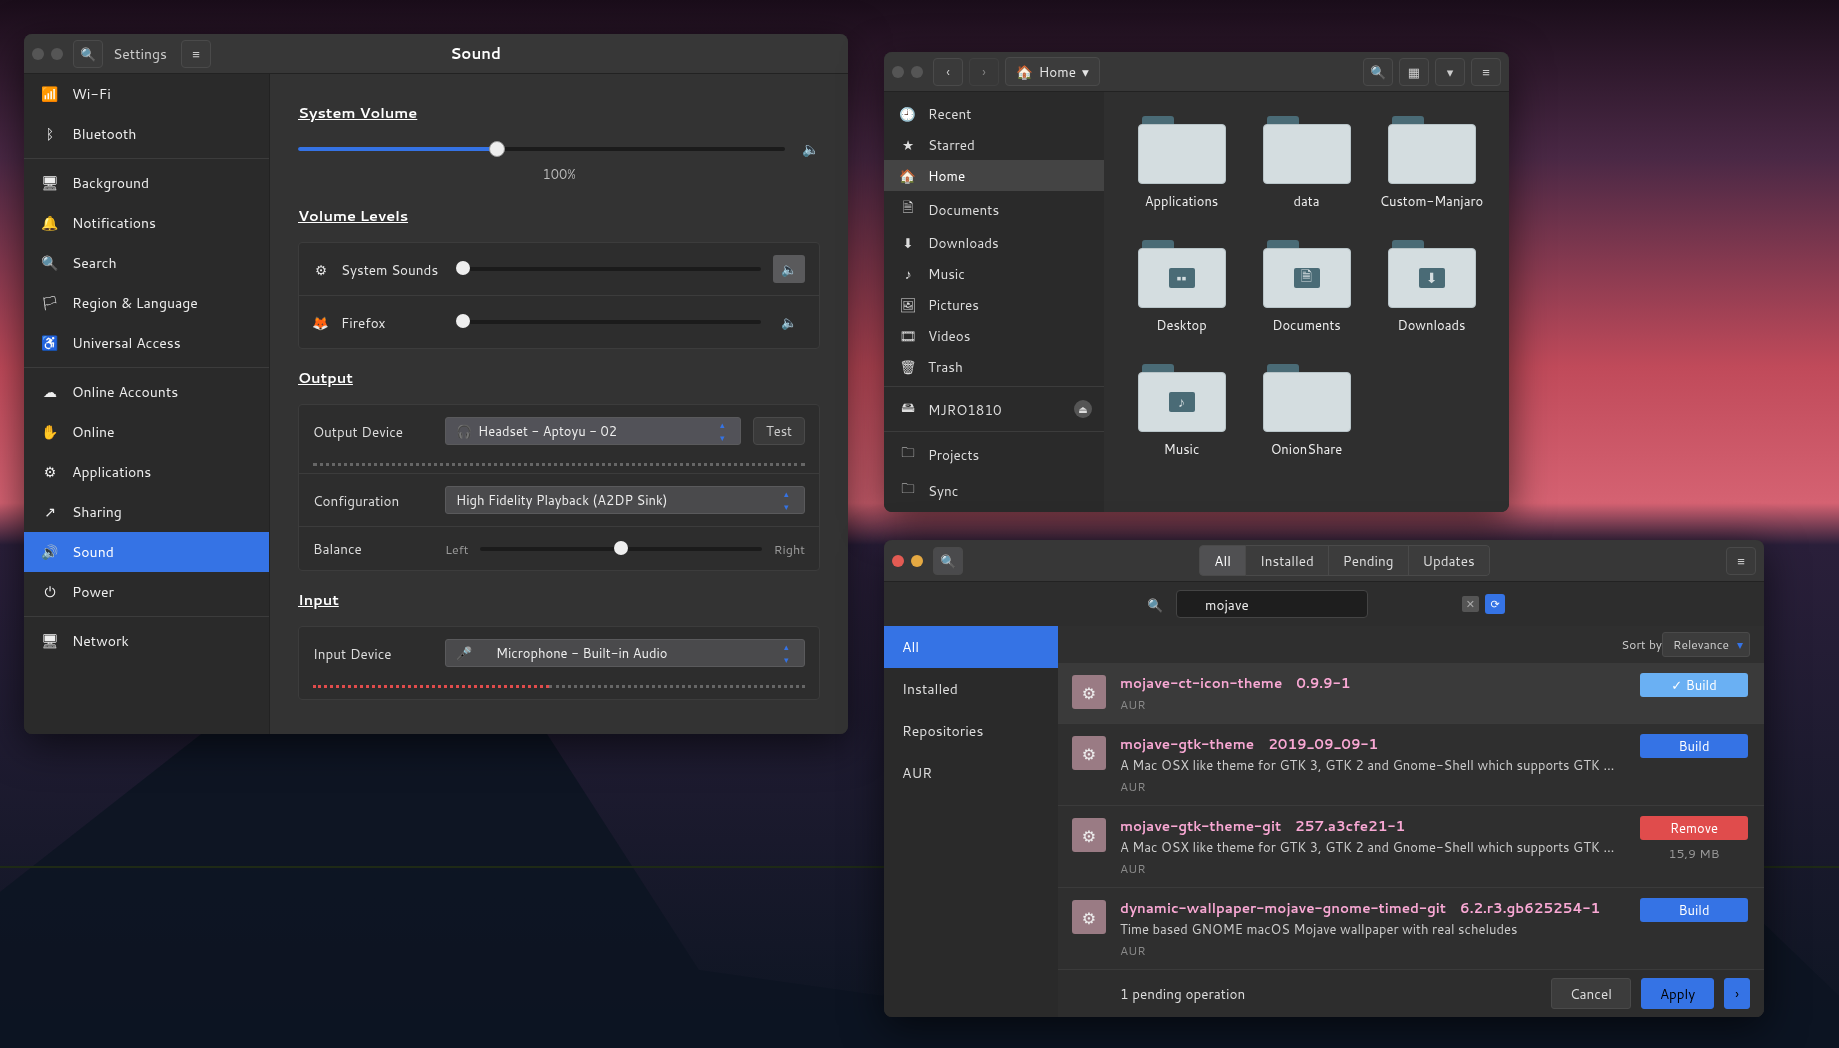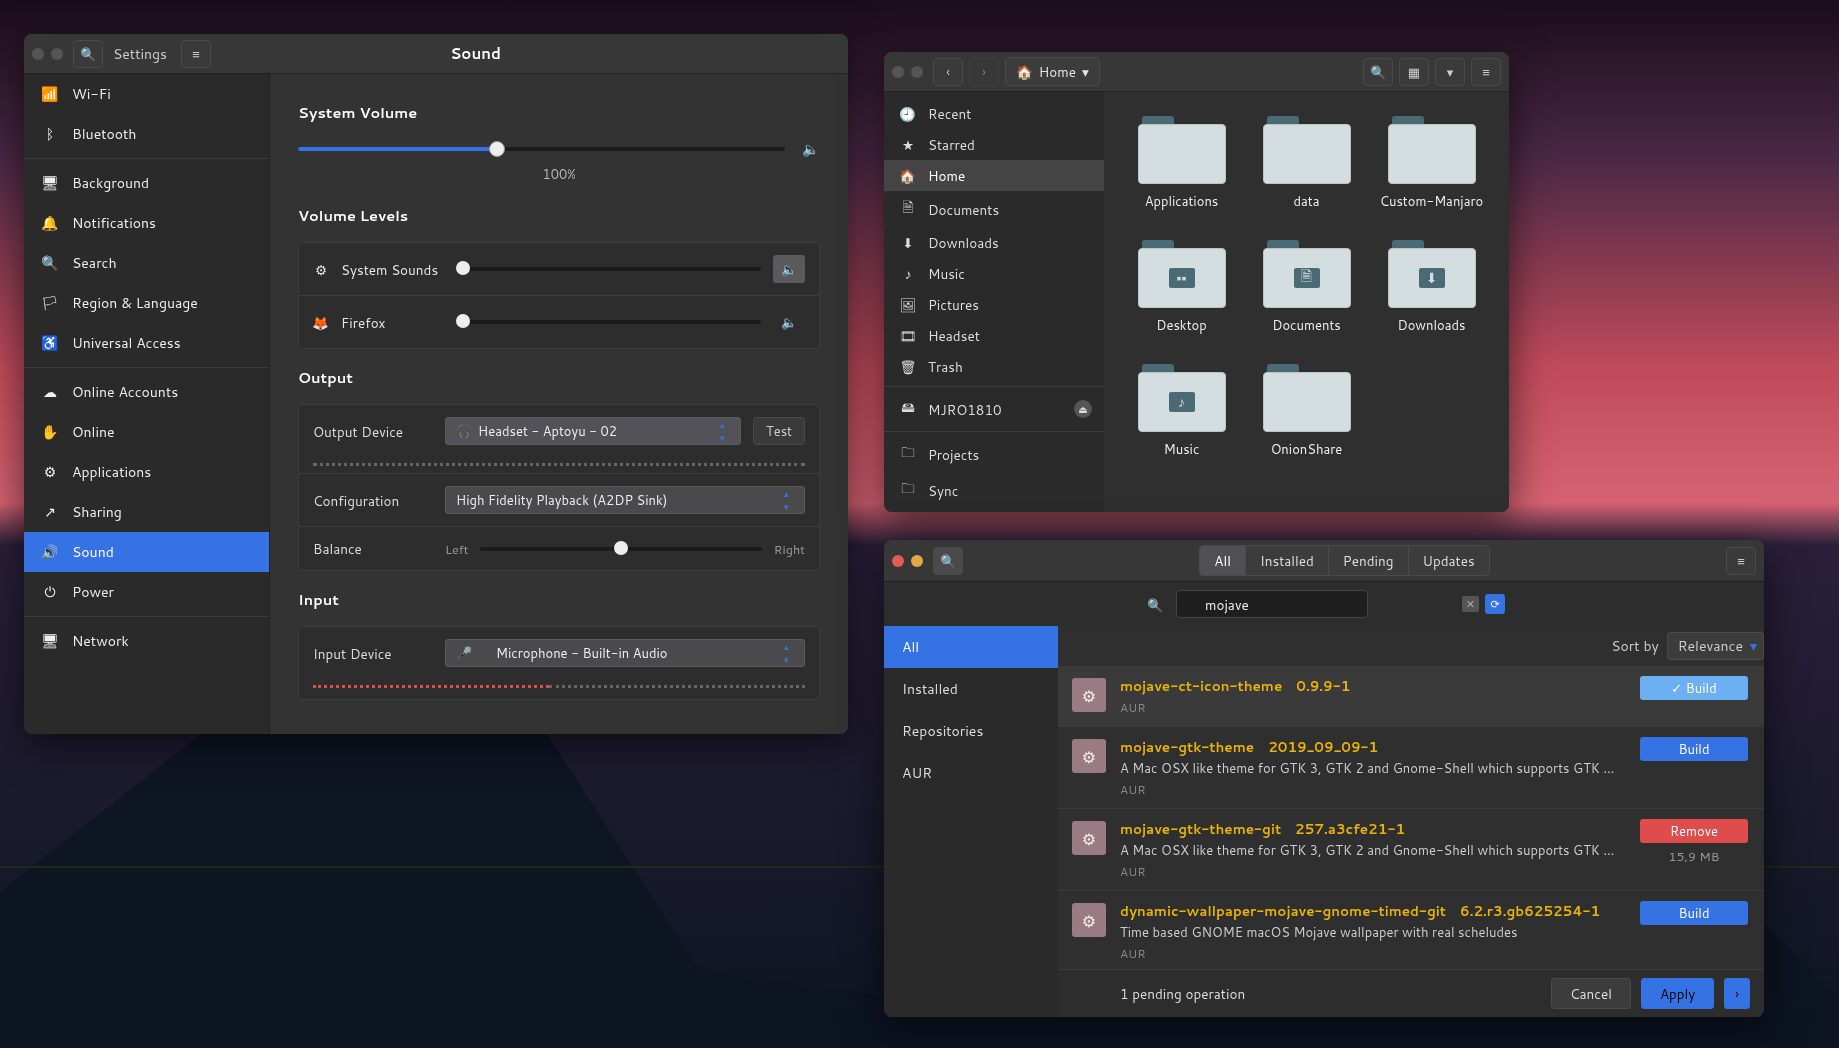--- a/index.html
+++ b/index.html
@@ -82,21 +82,21 @@
   align-items: center;
   gap: 14px;
   padding: 10px 18px;
   cursor: pointer;
   color: #eee;
   font-size: 14px;
 }
 .settings-sidebar .item.active { background: #3573e5; color: #fff; }
 .sep { height: 1px; background: #3c3c3c; margin: 4px 0; }
 .settings-content { flex: 1; background: #333; padding: 22px 28px; overflow-y: auto; }
-.sec-title { font-weight: 700; color: #fff; margin: 6px 0 16px; font-size: 14.5px; }
+.sec-title { font-weight: 700; color: #fff; margin: 6px 0 16px; font-size: 14.5px; text-decoration: underline; }
 .slider-track { height: 4px; background: #1b1b1b; border-radius: 2px; position: relative; margin: 8px 0; }
 .slider-fill { position: absolute; left: 0; top: 0; height: 100%; background: #3573e5; border-radius: 2px; }
 .slider-thumb { position: absolute; top: -6px; width: 16px; height: 16px; border-radius: 50%; background: #eee; border: 1px solid #999; transform: translateX(-50%); }
 .vol-row { display: flex; align-items: center; gap: 6px; }
 .vol-pct { width: 100%; text-align: center; color: #bbb; font-size: 13px; margin-top: 6px; }
 .panel { background: #2d2d2d; border-radius: 4px; border: 1px solid #3c3c3c; margin-bottom: 18px; }
 .panel-row { display: flex; align-items: center; gap: 12px; padding: 12px 14px; border-top: 1px solid #3c3c3c; font-size: 13.5px; }
 .panel-row:first-child { border-top: none; }
 .panel-row .label { width: 120px; color: #ddd; }
 .combo { flex: 1; background: #4a4a4c; border: 1px solid #5a5a5c; border-radius: 3px; height: 28px; display: flex; align-items: center; padding: 0 10px; color: #eee; position: relative; cursor: pointer; font-size: 13px; }
@@ -137,29 +137,29 @@
 .search-input { flex:1; max-width:360px; margin:0 auto; background: #1e1e1e; border:1px solid #444; border-radius:4px; height:28px; padding:0 28px; color:#eee; position:relative; font-size:13.5px; }
 .search-wrap { position: relative; flex:1; max-width:370px; margin:0 auto;padding-left:37px; }
 .search-wrap .sicon { position:absolute; left:8px; top:6px; color:#888; font-size:13px; }
 .search-wrap .clear { position:absolute; right:30px; top:6px; color:#aaa; cursor:pointer; font-size:11px; background:#555;border-radius:2px;padding:0 4px;}
 .search-wrap .refresh { position:absolute; right:4px; top:4px; width:20px; height:20px; background:#3573e5; border-radius:3px; display:flex;align-items:center;justify-content:center;color:#fff;font-size:11px;cursor:pointer;}
 #pamac-win .body { display: flex; flex:1; min-height:0; }
 .pamac-sidebar { width: 174px; background: #2a2a2a; }
 .pamac-sidebar .pitem { padding: 11px 18px; cursor:pointer; color:#ddd; font-size:14px; }
 .pamac-sidebar .pitem.active { background: #3573e5; color:#fff; }
 .pamac-main { flex:1; display:flex; flex-direction:column; background:#2f2f2f; min-height:0; }
-.sort-row { display:flex; align-items:center; justify-content:flex-end; gap:8px; padding:6px 0; color:#ccc; font-size:14px; }
+.sort-row { display:flex; align-items:center; justify-content:flex-end; padding:6px 14px; color:#ccc; font-size:12px; }
 .sort-combo { background:#3c3c3c; border:1px solid #4a4a4a; border-radius:3px; padding:3px 20px 3px 10px; position:relative; cursor:pointer;}
 .sort-combo::after{content:"▾";position:absolute;right:6px;color:#3573e5;}
 .pkg-list { flex:1; overflow-y:auto; }
 .pkg { display:flex; gap:14px; padding:10px 14px; border-top:1px solid #3b3b3b; }
 .pkg:first-child { border-top:none; background:#3a3a3a; }
 .pkg-icon { width: 34px; height:34px; background:#9a7b84; border-radius:3px; display:flex;align-items:center;justify-content:center;color:#eee;font-size:16px; margin-top:2px;}
 .pkg-body { flex:1; min-width:0; }
-.pkg-head { display:flex; gap:14px; font-weight:700; color:#eab308; font-size:13.5px;text-align:center; }
+.pkg-head { display:flex; gap:14px; font-weight:700; color:#f9a8d4; font-size:13.5px;text-align:center; }
 .pkg-desc { color:#ccc; font-size:13px; margin-top:3px; white-space:nowrap; overflow:hidden; text-overflow:ellipsis; }
 .pkg-src { color:#888; font-size:12px; margin-top:4px; }
 .pkg-action { width: 112px; display:flex;flex-direction:column;align-items:center;gap:4px; }
 .pill { width:108px; text-align:center; padding:3px 0; border-radius:3px; font-size:13px; cursor:pointer; }
 .pill.build { background:#3573e5; color:#fff; }
 .pill.build.sel { background:#6ab0f3; color:#fff; }
 .pill.remove { background:#e04c4c; color:#fff; }
 .pkg-size { color:#999; font-size:12.5px; }
 .footer { display:flex; align-items:center; gap:10px; padding:8px 14px; border-top:1px solid #3b3b3b; background:#2d2d2d; }
 .footer .msg { flex:1; color:#ddd; font-size:13.5px; padding-left:48px; }
@@ -374,21 +374,21 @@
         <div class="fitem">
           <span class="ico">♪</span>
           <span>Music</span>
         </div>
         <div class="fitem">
           <span class="ico">🖼</span>
           <span>Pictures</span>
         </div>
         <div class="fitem">
           <span class="ico">🎞</span>
-          <span>Headset</span>
+          <span>Videos</span>
         </div>
         <div class="fitem">
           <span class="ico">🗑</span>
           <span>Trash</span>
         </div>
         <div class="sep"></div>
         <div class="fitem">
           <span class="ico">🖴</span>
           <span>MJRO1810</span>
           <span class="eject">⏏</span>

